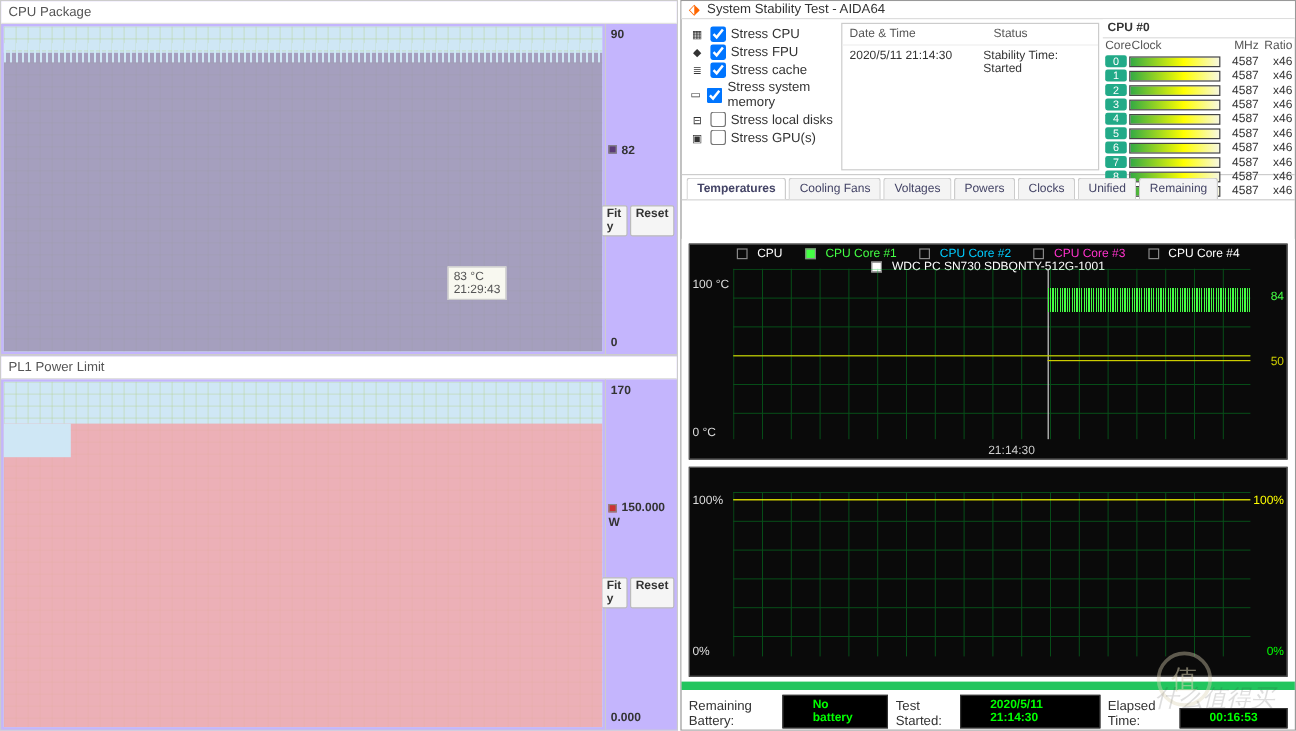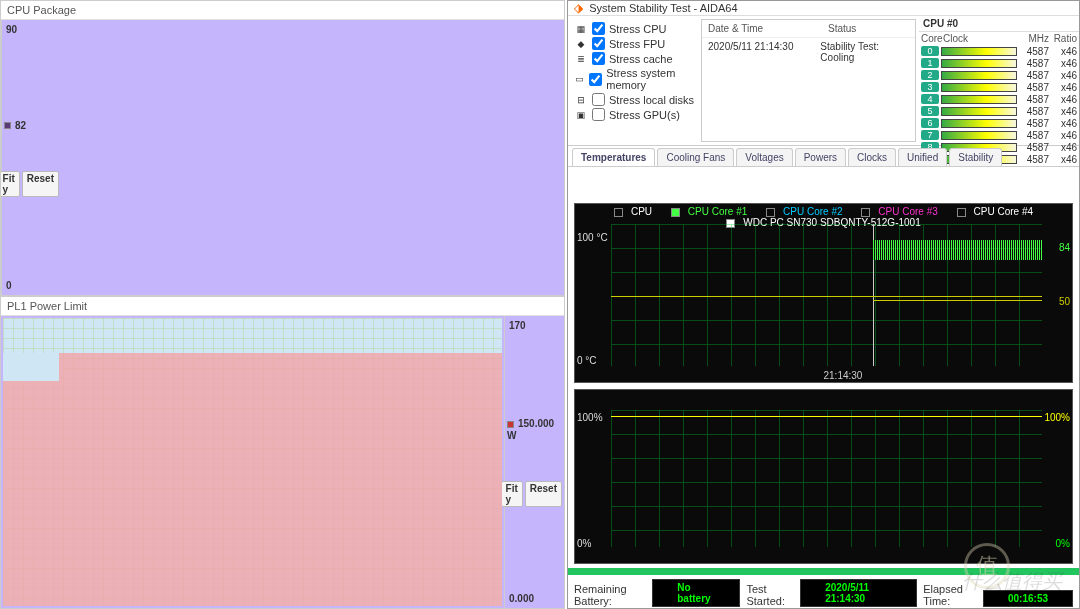--- a/index.html
+++ b/index.html
@@ -81,20 +81,29 @@
 .watermark{position:absolute;right:18px;bottom:14px;color:#3337;font-size:20px;font-style:italic;opacity:.35;}
 .wm-circle{position:absolute;right:70px;bottom:20px;width:46px;height:46px;border:3px solid #dcd4b5aa;border-radius:50%;display:flex;align-items:center;justify-content:center;color:#dcd4b5dd;font-size:22px;opacity:.6;}
 </style>
 </head>
 <body>
 
 <div class="left-col">
   <div class="hw-panel" style="height:296px">
     <div class="hw-title">CPU Package</div>
     <div class="hw-body">
+      <div class="hw-graph">
+        <div class="hw-fill fill-purple" style="height:92%">
+            <div class="noise-top"></div>
+          </div>
+        <div class="tooltip" style="right:80px;top:200px">
+          <div>83 °C</div>
+          <div>21:29:43</div>
+        </div>
+      </div>
       <div class="hw-side">
         <div class="val">90</div>
         <div>
           <div style="margin-bottom:4px"><span class="legend-dot" style="background:#5b3a78"></span><span class="val">82</span></div>
           <div class="hw-btns">
             <span class="hw-btn">Fit y</span>
             <span class="hw-btn">Reset</span>
           </div>
         </div>
         <div class="val">0</div>
@@ -164,21 +173,21 @@
           <span>Stress GPU(s)</span>
         </label>
     </div>
     <div class="log">
       <div class="log-h">
           <span>Date &amp; Time</span>
           <span>Status</span>
         </div>
       <div class="log-r">
           <span>2020/5/11 21:14:30</span>
-          <span>Stability Test: Cooling</span>
+          <span>Stability Time: Started</span>
         </div>
     </div>
     <div class="cpu-table">
       <div class="cpu-caption">CPU #0</div>
       <div class="cpu-head">
           <span>Core</span>
           <span>Clock</span>
           <span>MHz</span>
           <span>Ratio</span>
         </div>
@@ -247,21 +256,21 @@
     </div>
   </div>
 
   <div class="tabs" id="tabs">
       <div class="tab active">Temperatures</div>
       <div class="tab">Cooling Fans</div>
       <div class="tab">Voltages</div>
       <div class="tab">Powers</div>
       <div class="tab">Clocks</div>
       <div class="tab">Unified</div>
-      <div class="tab">Stability</div>
+      <div class="tab">Remaining</div>
     </div>
 
   <div class="charts">
     <div class="chart temp">
       <div class="chart-legend">
         <span style="color:#fff"><span class="ck"></span><span>CPU</span></span>
         <span style="color:#4f4"><span class="ck" style="background:#4f4"></span><span>CPU Core #1</span></span>
         <span style="color:#0cf"><span class="ck"></span><span>CPU Core #2</span></span>
         <span style="color:#f3c"><span class="ck"></span><span>CPU Core #3</span></span>
         <span style="color:#fff"><span class="ck"></span><span>CPU Core #4</span></span>

